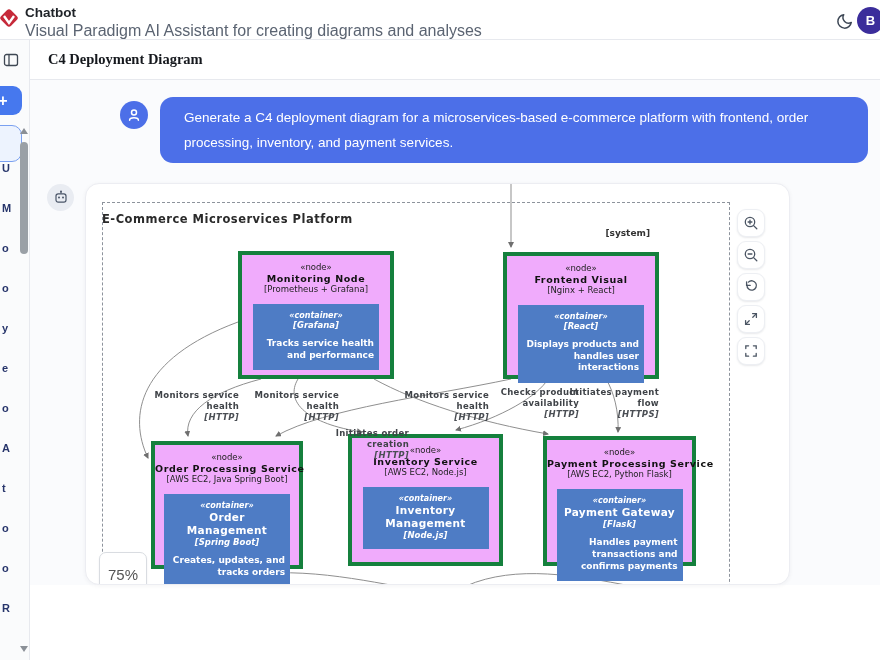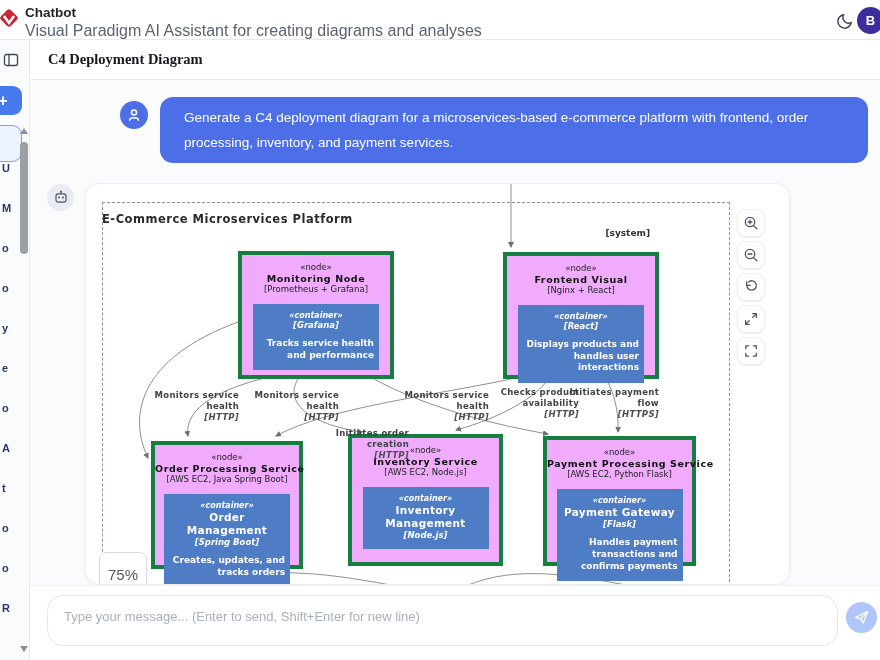--- a/index.html
+++ b/index.html
@@ -314,24 +314,13 @@
                 <path d="M5.6 13.2 h-2.8 v-2.8"></path>
             </svg>
           </span>
         </button>
       </div>
 
       <div class="zoom-badge">75%</div>
     </div>
   </div>
 
-  <div class="composer">
-    <textarea placeholder="Type your message... (Enter to send, Shift+Enter for new line)" style=""></textarea>
-    <button class="send-btn">
-      <span>
-        <svg width="15" height="15" viewBox="0 0 16 16">
-          <path d="M1.5 8.2 L14.5 1.8 L9.8 14.2 L7.3 9.4 Z" fill="none" stroke="#fff" stroke-width="1.4" stroke-linejoin="round"></path>
-          <line x1="7.3" y1="9.4" x2="14.5" y2="1.8" stroke="#fff" stroke-width="1.2"></line>
-        </svg>
-      </span>
-    </button>
-  </div>
 </div>
 
 </body></html>

